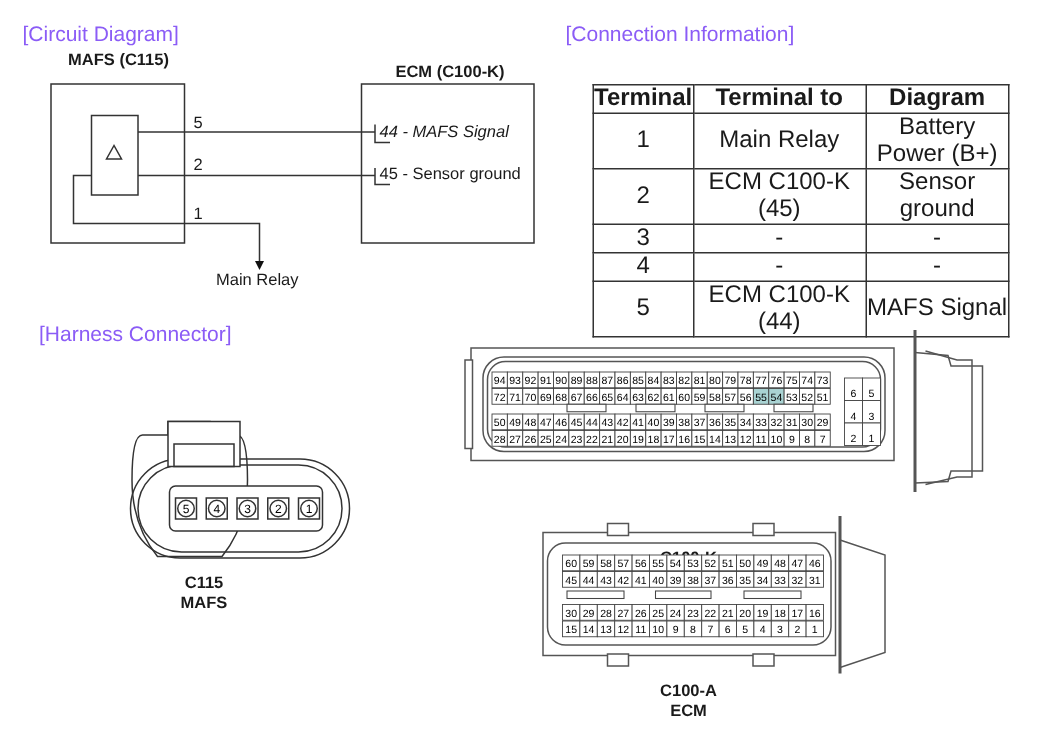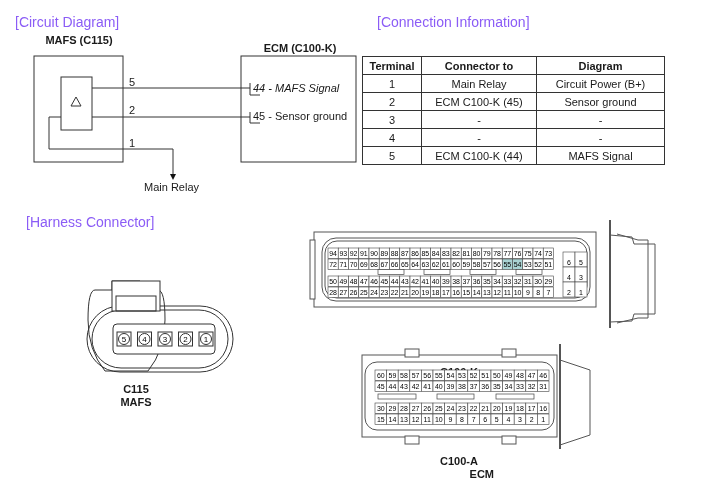--- a/index.html
+++ b/index.html
@@ -1,21 +1,21 @@
 <!DOCTYPE html>
 <html><head>
 <meta charset="utf-8">
 <style>
   html, body { margin:0; padding:0; background:#ffffff; }
   body { width:701px; height:495px; position:relative; overflow:hidden;
          font-family:"Liberation Sans", sans-serif; color:#1a1a1a; }
   .sec-title { position:absolute; font-size:14px; color:#8b5cf6; }
   .blabel { position:absolute; font-weight:bold; font-size:11px; text-align:center; }
   .txt { position:absolute; font-size:11px; white-space:nowrap; }
-  table.conn { position:absolute; left:362px; top:56px; width:303px; border-collapse:collapse; font-size:11px; }
+  table.conn { position:absolute; left:395px; top:56px; width:278px; border-collapse:collapse; font-size:16px; }
   table.conn th, table.conn td { border:1px solid #333; height:17px; padding:0; text-align:center; }
   table.conn th { font-weight:bold; }
   svg { position:absolute; left:0; top:0; }
   .pin { font-size:7px; font-family:"Liberation Sans", sans-serif; }
 </style>
 </head>
 <body>
 
 <div class="sec-title" style="left:15px;top:14px;">[Circuit Diagram]</div>
 <div class="sec-title" style="left:377px;top:14px;">[Connection Information]</div>
@@ -40,29 +40,29 @@
 <div class="txt" style="left:129px;top:104px;">2</div>
 <div class="txt" style="left:129px;top:137px;">1</div>
 <div class="txt" style="left:253px;top:82px;font-style:italic;">44 - MAFS Signal</div>
 <div class="txt" style="left:253px;top:110px;">45 - Sensor ground</div>
 <div class="txt" style="left:144px;top:181px;">Main Relay</div>
 
 <table class="conn">
   <thead>
     <tr>
       <th style="width:58px">Terminal</th>
-      <th style="width:114px">Connector to</th>
+      <th style="width:114px">Terminal to</th>
       <th>Diagram</th>
     </tr>
   </thead>
   <tbody>
     <tr>
         <td>1</td>
         <td>Main Relay</td>
-        <td>Circuit Power (B+)</td>
+        <td>Battery Power (B+)</td>
       </tr>
     <tr>
         <td>2</td>
         <td>ECM C100-K (45)</td>
         <td>Sensor ground</td>
       </tr>
     <tr>
         <td>3</td>
         <td>-</td>
         <td>-</td>
@@ -442,13 +442,13 @@
       <rect x="525.8" y="414" width="11.6" height="10.5" fill="#fff" stroke="#444" stroke-width="0.6"></rect>
       <text x="531.5999999999999" y="422.3" text-anchor="middle" class="pin">2</text>
       <rect x="537.4" y="414" width="11.6" height="10.5" fill="#fff" stroke="#444" stroke-width="0.6"></rect>
       <text x="543.1999999999999" y="422.3" text-anchor="middle" class="pin">1</text>
       <rect x="378" y="394" width="38" height="5" fill="#fff" stroke="#444" stroke-width="0.7"></rect>
       <rect x="437" y="394" width="37" height="5" fill="#fff" stroke="#444" stroke-width="0.7"></rect>
       <rect x="496" y="394" width="38" height="5" fill="#fff" stroke="#444" stroke-width="0.7"></rect>
     </g>
 </svg>
 <div class="blabel" style="left:424px;top:455px;width:70px;">C100-A</div>
-<div class="blabel" style="left:424px;top:468px;width:70px;text-align:right;">ECM</div>
+<div class="blabel" style="left:424px;top:468px;width:70px;">ECM</div>
 
 </body></html>

